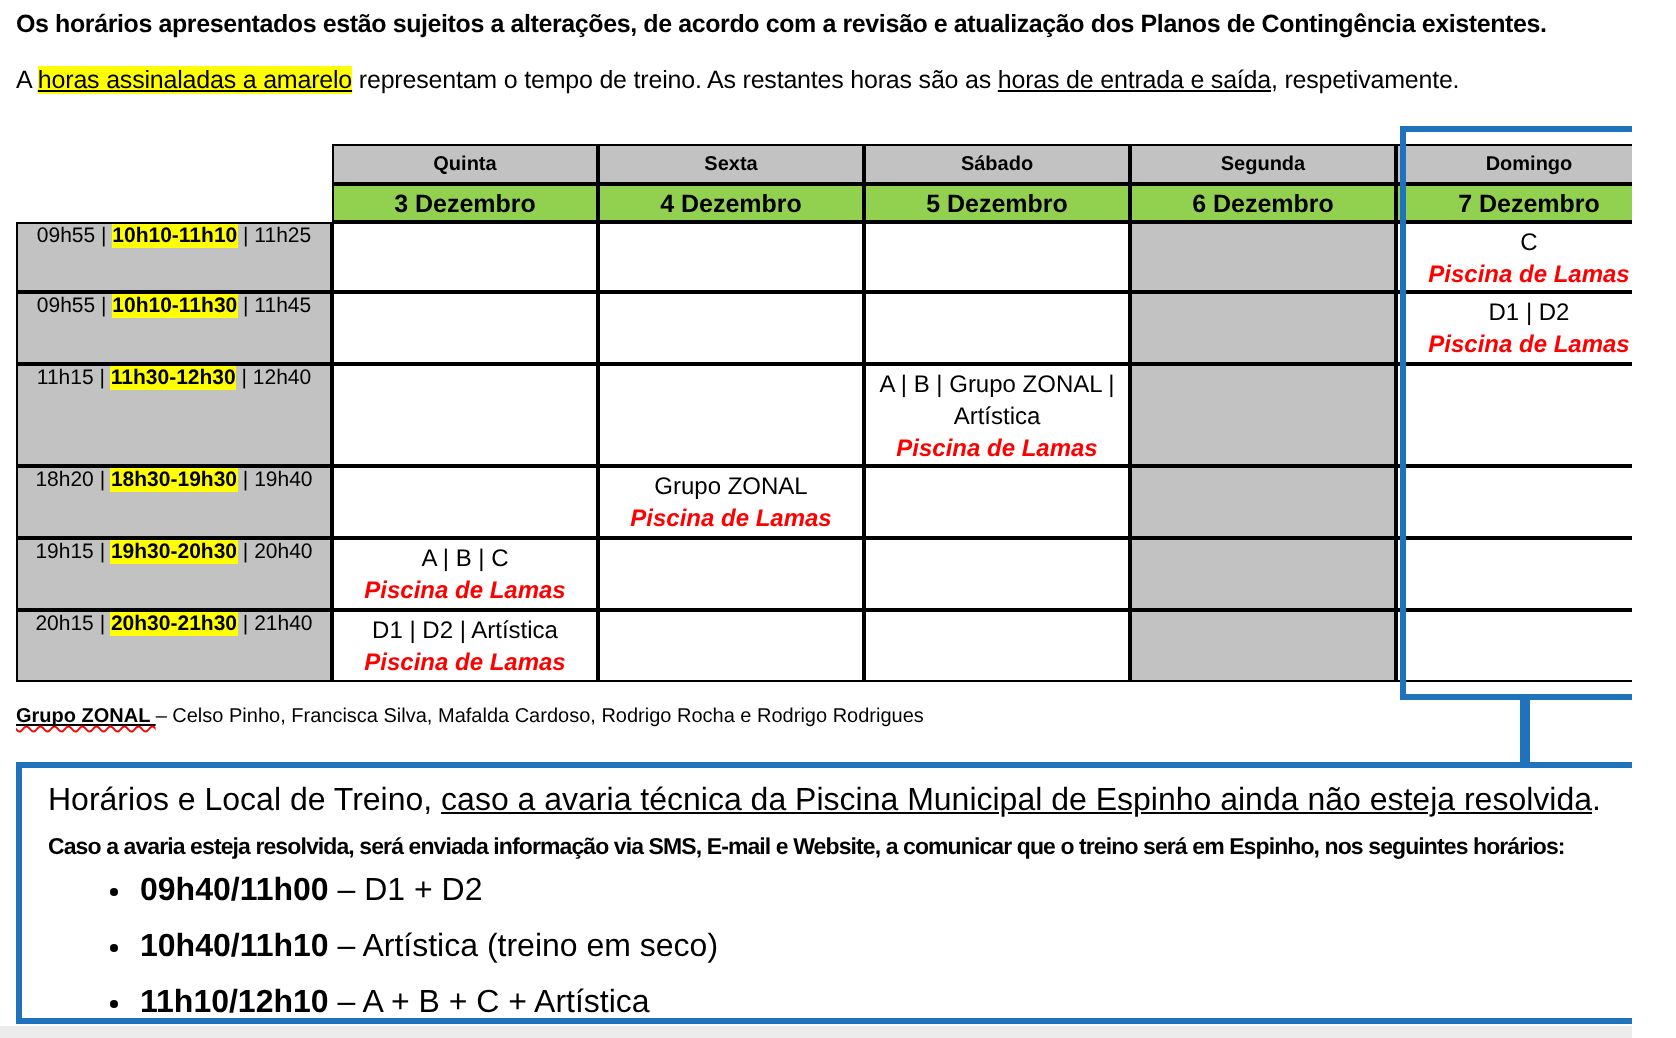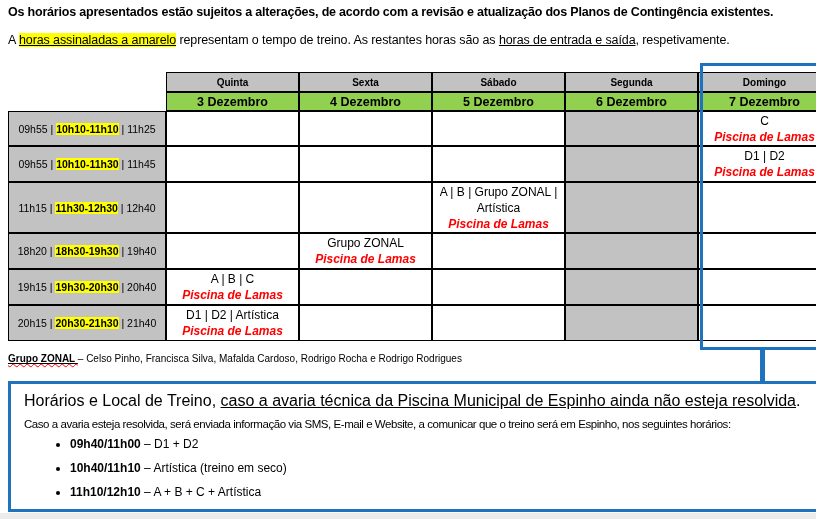--- a/index.html
+++ b/index.html
@@ -31,21 +31,21 @@
   .day {
     background:var(--cell-gray,#C2C2C2); font-weight:bold; font-size:10px;
     display:flex; align-items:center; justify-content:center;
   }
   .date {
     background:var(--date-green,#92D050); font-weight:bold; font-size:12.5px;
     display:flex; align-items:center; justify-content:center;
   }
   .time {
     background:var(--cell-gray,#C2C2C2); font-size:10.5px; white-space:pre;
-    display:flex; align-items:center; justify-content:center;
+    display:flex; align-items:flex-start; justify-content:center;
   }
   .time .hl { background:var(--highlight-yellow,#FFFF00); font-weight:bold; }
   .d {
     background:#fff; font-size:12px; line-height:16px; text-align:center;
     display:flex; flex-direction:column; align-items:center; justify-content:flex-start;
     padding-top:1px;
   }
   .gy { background:var(--cell-gray,#C2C2C2); }
   .g { display:block; }
   .loc { display:block; color:var(--location-red,#FF0000); font-weight:bold;font-style:italic; }
@@ -69,23 +69,23 @@
   .zl { font-weight:bold; text-decoration:underline; }
   .zlw { text-decoration:underline wavy red; text-decoration-skip-ink:none; }
 
   
   .infobox {
     position:absolute; left:8px; top:381px; width:822px; height:131px;
     border:3px solid var(--accent-blue,#1F73BC); box-sizing:border-box;
     padding:8px 13px 0 13px; background:#fff;
   }
   .ib1 { font-size:16px; white-space:nowrap; margin-bottom:8px; }
-  .ib2 { font-size:11.5px; font-weight:normal; white-space:nowrap; letter-spacing:-0.45px; margin-bottom:7px; }
+  .ib2 { font-size:11.5px; font-weight:bold; white-space:nowrap; letter-spacing:-0.45px; margin-bottom:7px; }
   .iblist { list-style:disc; margin:0; padding-left:46px; }
-  .iblist li { font-size:12px; margin-bottom:10px; white-space:pre; }
+  .iblist li { font-size:16px; margin-bottom:10px; white-space:pre; }
   .bt { font-weight:bold; }
 
   .bottom-strip {
     position:absolute; left:0; bottom:0; width:838px; height:6px; background:#ECECEC;
   }
 </style>
 </head>
 <body>
 
 <div class="page">

